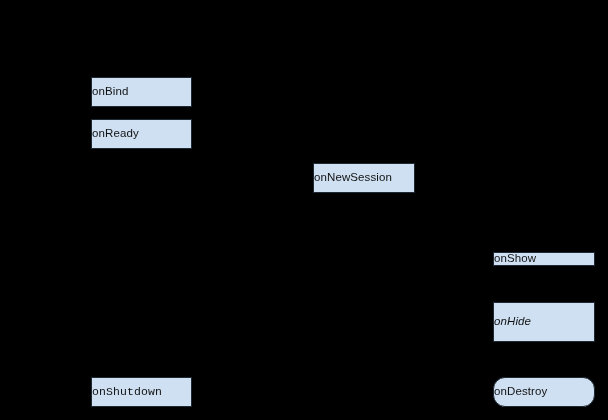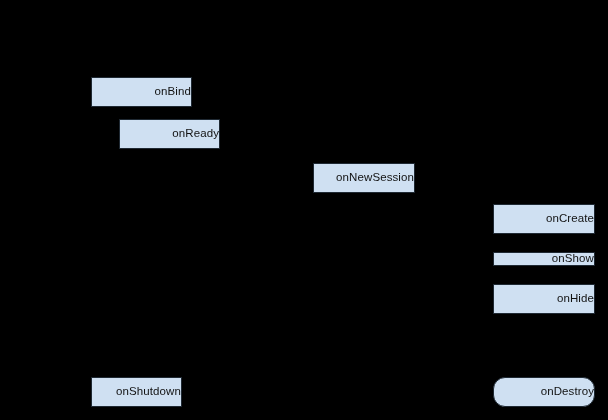--- a/index.html
+++ b/index.html
@@ -17,63 +17,60 @@
     background: #000000;
     overflow: hidden;
   }
   .node-box {
     position: absolute;
     box-sizing: border-box;
     background: #cfe0f2;
     border: 1px solid #1f2933;
     display: flex;
     align-items: center;
-    justify-content: flex-end;
+    justify-content: flex-start;
     color: #121212;
     font-size: 11.5px;
     line-height: 1;
     letter-spacing: 0.1px;
     white-space: nowrap;
   }
   .node-label {
     display: block;
     pointer-events: none;
   }
   
   .node-onbind     { left: 91px;  top: 77px;  width: 101px; height: 30px; }
-  .node-onready    { left: 91px;  top: 119px; width: 101px; height: 30px; margin-left: 28px; }
-  .node-onshutdown { left: 91px;  top: 377px; width: 91px; height: 30px; }
+  .node-onready    { left: 91px;  top: 119px; width: 101px; height: 30px; }
+  .node-onshutdown { left: 91px;  top: 377px; width: 101px; height: 30px; font-family: Liberation Mono, monospace; }
   
   .node-onnewsession { left: 265px; top: 163px; width: 102px; height: 30px; margin-left: 48px; }
   
   .node-oncreate   { left: 493px; top: 204px; width: 102px; height: 30px; }
-  .node-onshow     { left: 493px; top: 252px; width: 102px; height: 14px; padding-left: 44px; }
-  .node-onhide     { left: 493px; top: 284px; width: 102px; height: 30px; }
+  .node-onshow     { left: 493px; top: 252px; width: 102px; height: 14px; }
+  .node-onhide     { left: 493px; top: 302px; width: 102px; height: 40px; font-style: italic; }
   .node-ondestroy  { left: 493px; top: 377px; width: 102px; height: 30px; border-radius: 12px; }
 </style>
 </head>
 <body>
 
 <div id="diagram-canvas">
 
   <div class="node-box node-onbind">
     <span class="node-label">onBind</span>
   </div>
 
   <div class="node-box node-onready">
     <span class="node-label">onReady</span>
   </div>
 
   <div class="node-box node-onnewsession">
     <span class="node-label">onNewSession</span>
   </div>
 
-  <div class="node-box node-oncreate">
-    <span class="node-label">onCreate</span>
-  </div>
 
   <div class="node-box node-onshow">
     <span class="node-label">onShow</span>
   </div>
 
   <div class="node-box node-onhide">
     <span class="node-label">onHide</span>
   </div>
 
   <div class="node-box node-onshutdown">

